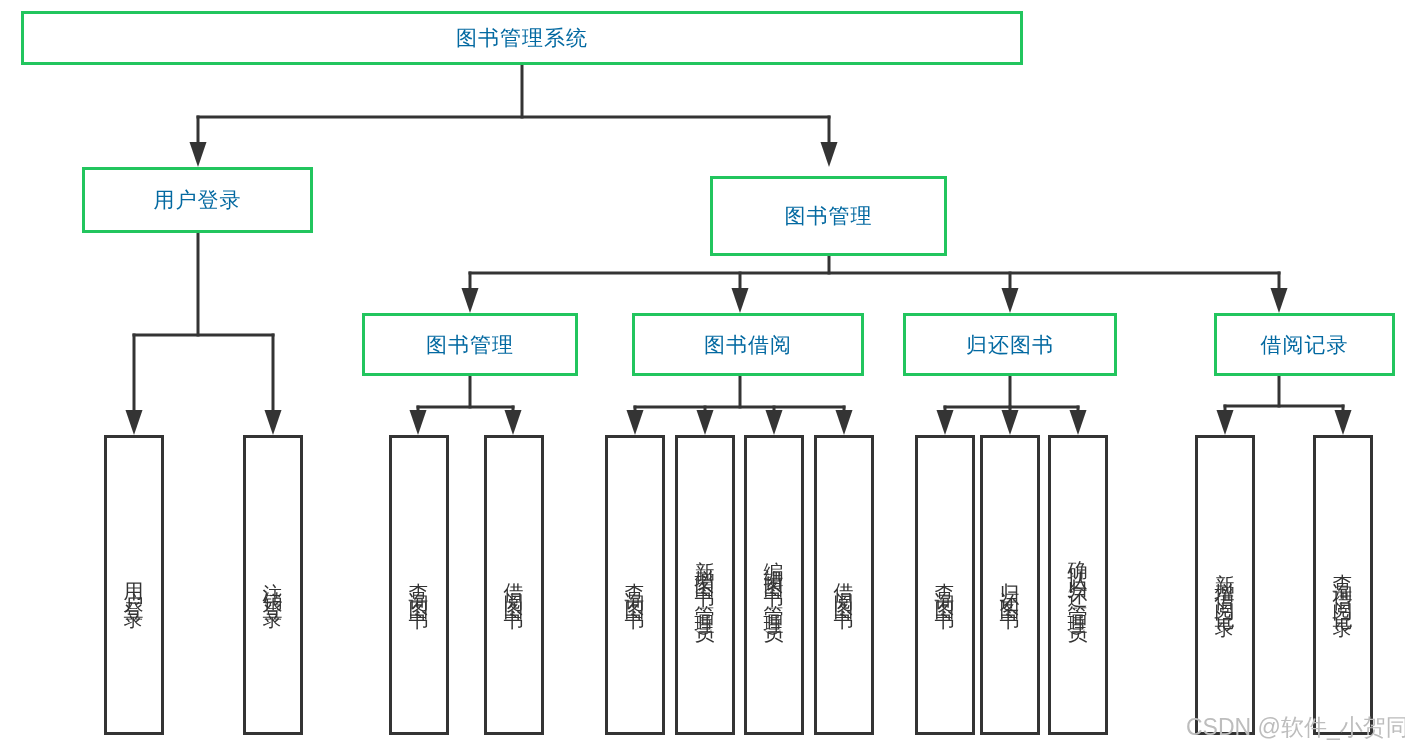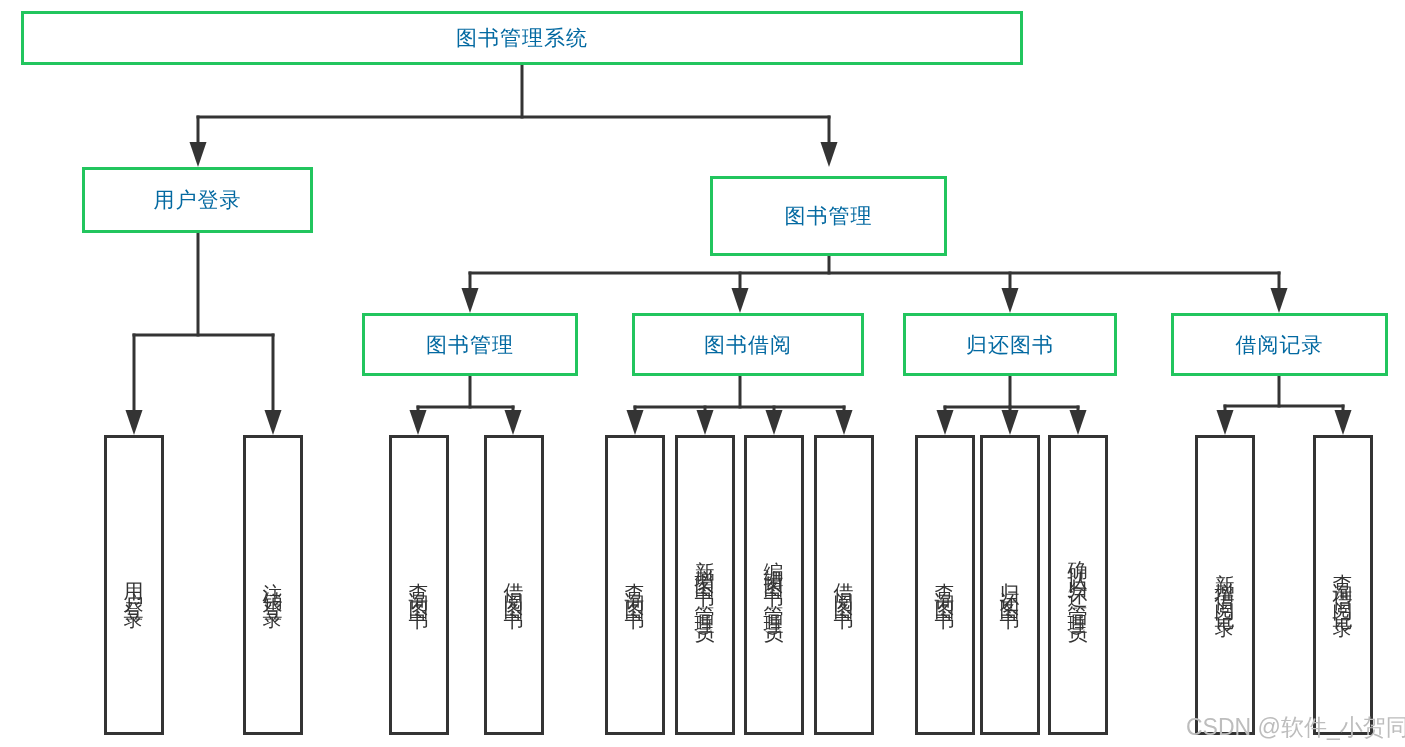--- a/index.html
+++ b/index.html
@@ -22,21 +22,21 @@
     writing-mode:vertical-rl;text-orientation:mixed;
     font-size:20px;letter-spacing:9px;line-height:1;color:#333333;white-space:nowrap;
   }
   
   #b-root{left:21px;top:11px;width:1002px;height:54px}
   #b-login{left:82px;top:167px;width:231px;height:66px}
   #b-mgmt{left:710px;top:176px;width:237px;height:80px}
   #b-rec{left:362px;top:313px;width:216px;height:63px}
   #b-bor{left:632px;top:313px;width:232px;height:63px}
   #b-cur{left:903px;top:313px;width:214px;height:63px}
-  #b-recd{left:1171px;top:313px;width:217px;height:63px}
+  #b-recd{left:1214px;top:313px;width:181px;height:63px}
   #c1{left:104px}#c2{left:243px}#c3{left:389px}#c4{left:484px}
   #c5{left:605px}#c6{left:675px}#c7{left:744px}#c8{left:814px}
   #c9{left:915px}#c10{left:980px}#c11{left:1048px}
   #c12{left:1195px}#c13{left:1313px}
   #watermark{
     position:absolute;left:1186px;top:712px;z-index:10;
     font-size:23px;color:#bdbdbd;white-space:nowrap;pointer-events:none;
   }
 </style>
 </head>

